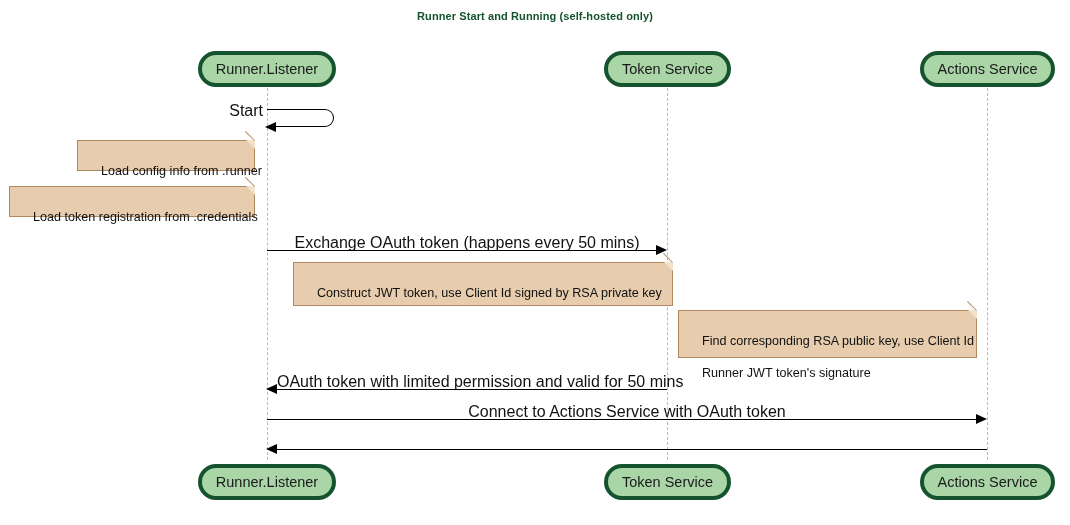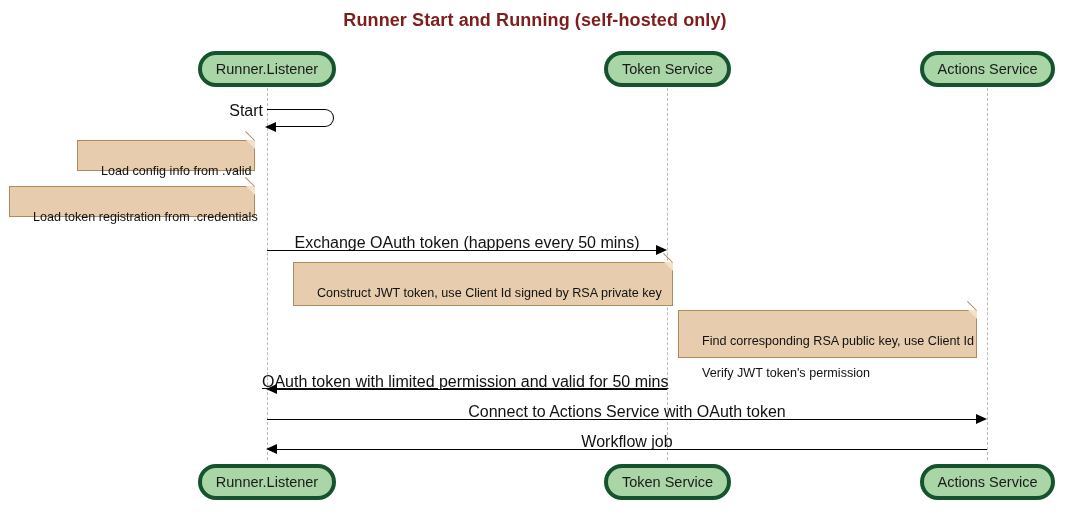--- a/index.html
+++ b/index.html
@@ -19,23 +19,23 @@
     overflow: hidden;
   }
 
   
   .diagram-title {
     position: absolute;
     left: 0;
     top: 10px;
     width: 1070px;
     text-align: center;
-    font-size: 18px;
+    font-size: 11px;
     font-weight: bold;
-    color: #7f1d1d;
+    color: #14532d;
     letter-spacing: 0.1px;
   }
 
   
   .lifeline {
     position: absolute;
     width: 0;
     border-left: 1px dashed #b9b9b9;
   }
 
@@ -146,21 +146,21 @@
   </div>
   <div class="participant" style="left:920px; top:51px; width:135px;">
     <span class="plabel">Actions Service</span>
   </div>
 
   <div class="msg-label" style="left:215px; top:102px; width:48px; text-align:right;">Start</div>
   <div class="selfloop" style="left:267px; top:109px; width:67px; height:18px;"></div>
   <div class="arrowhead left" style="left:265px; top:122px;"></div>
 
   <div class="note" style="left:77px; top:140px; width:178px; height:31px;">
-    <span>Load config info from .valid</span>
+    <span>Load config info from .runner</span>
     <span class="fold"></span>
     <span class="foldline"></span>
   </div>
 
   <div class="note" style="left:9px; top:186px; width:246px; height:31px;">
     <span>Load token registration from .credentials</span>
     <span class="fold"></span>
     <span class="foldline"></span>
   </div>
 
@@ -169,34 +169,33 @@
   <div class="arrowhead right" style="left:656px; top:245px;"></div>
 
   <div class="note" style="left:293px; top:262px; width:380px; height:44px;">
     <span>Construct JWT token, use Client Id signed by RSA private key</span>
     <span class="fold"></span>
     <span class="foldline"></span>
   </div>
 
   <div class="note" style="left:678px; top:310px; width:299px; height:48px;">
     <span>Find corresponding RSA public key, use Client Id</span><br>
-    <span>Verify JWT token's permission</span>
-    <span class="fold"></span>
-    <span class="foldline"></span>
-  </div>
-
-  <div class="msg-label" style="left:262px; top:373px; width:390px;text-decoration:underline;">OAuth token with limited permission and valid for 50 mins</div>
+    <span>Runner JWT token's signature</span>
+    <span class="fold"></span>
+    <span class="foldline"></span>
+  </div>
+
+  <div class="msg-label" style="left:277px; top:373px; width:390px;">OAuth token with limited permission and valid for 50 mins</div>
   <div class="msg-line" style="left:277px; top:389px; width:390px;"></div>
   <div class="arrowhead left" style="left:266px; top:384px;"></div>
 
   <div class="msg-label" style="left:267px; top:403px; width:720px;">Connect to Actions Service with OAuth token</div>
   <div class="msg-line" style="left:267px; top:419px; width:710px;"></div>
   <div class="arrowhead right" style="left:976px; top:414px;"></div>
 
-  <div class="msg-label" style="left:267px; top:433px; width:720px;">Workflow job</div>
   <div class="msg-line" style="left:277px; top:449px; width:710px;"></div>
   <div class="arrowhead left" style="left:266px; top:444px;"></div>
 
   <div class="participant" style="left:198px; top:464px; width:138px;">
     <span class="plabel">Runner.Listener</span>
   </div>
   <div class="participant" style="left:604px; top:464px; width:127px;">
     <span class="plabel">Token Service</span>
   </div>
   <div class="participant" style="left:920px; top:464px; width:135px;">

